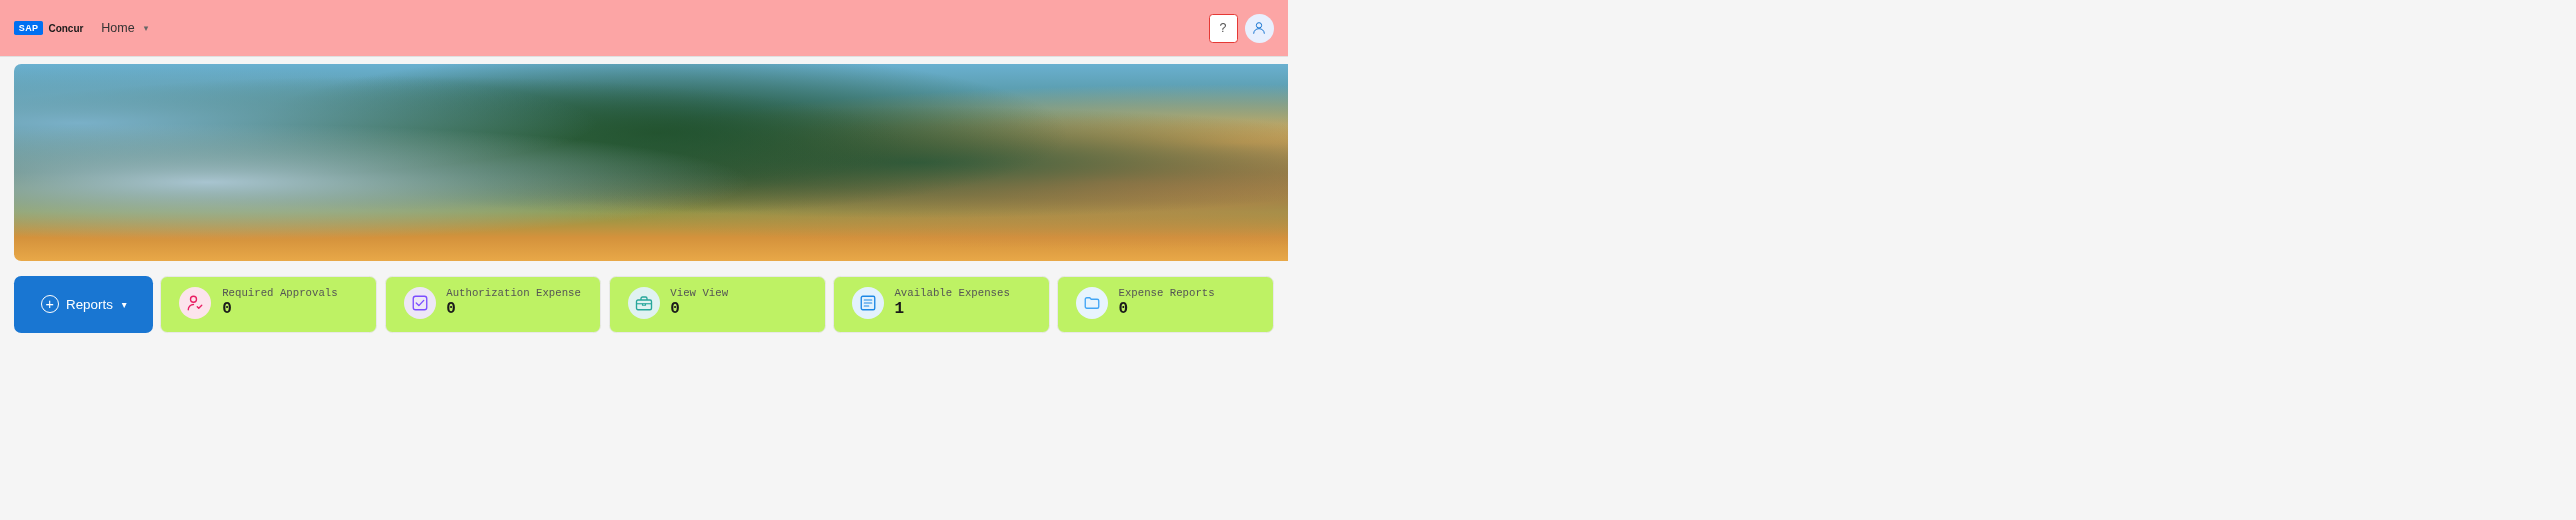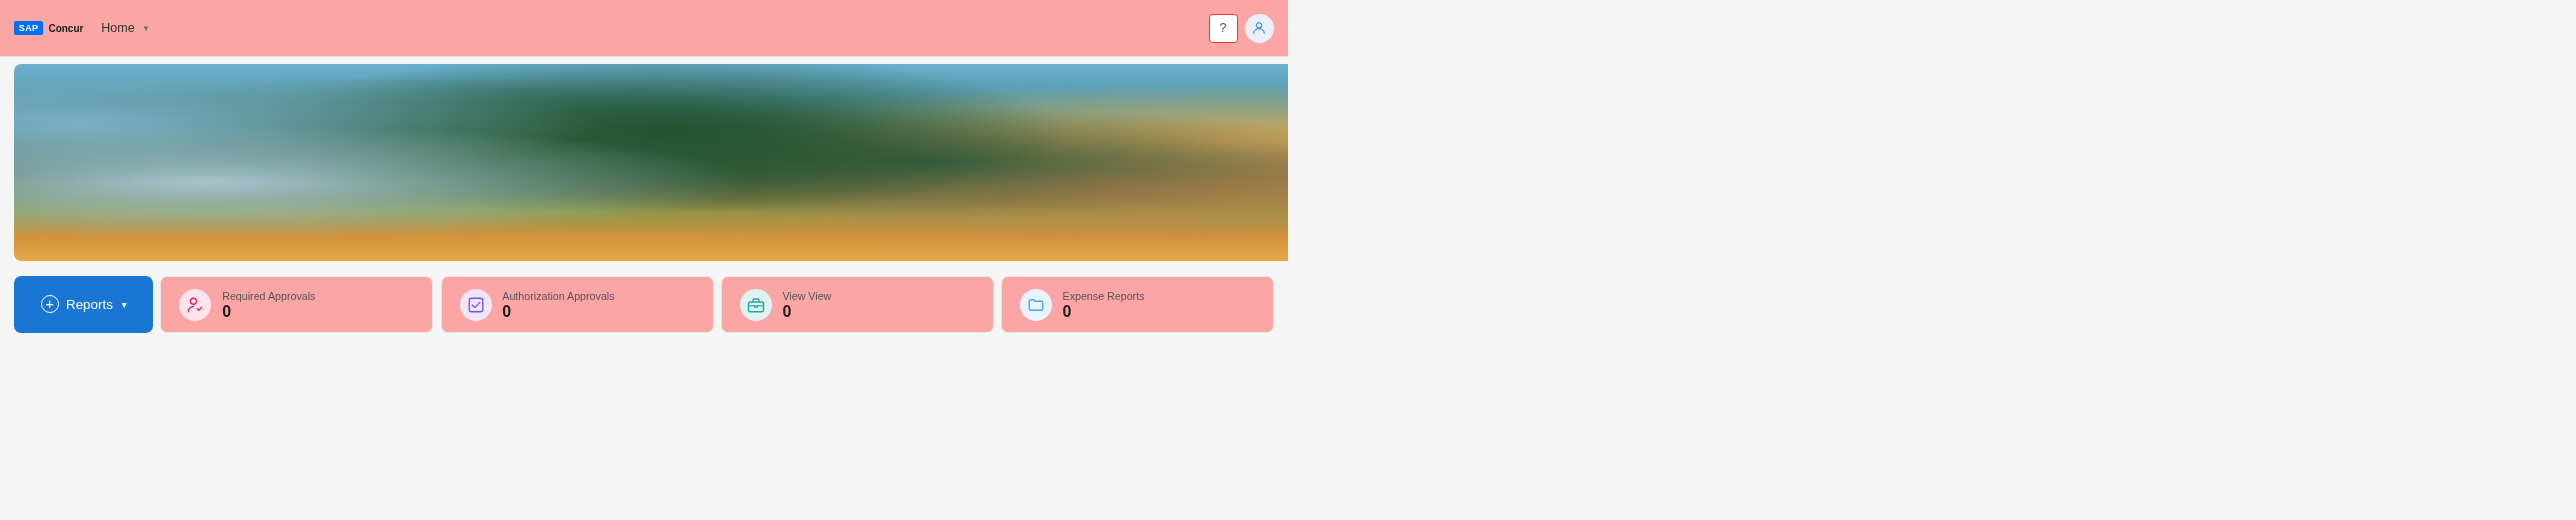--- a/index.html
+++ b/index.html
@@ -159,31 +159,32 @@
       font-size: 14.3px;
       line-height: 1;
     }
     .create-chevron {
       font-size: 9.8px;
       margin-left: 1.8px;
     }
 
     
     .stat-card {
-      background: #fca5a5;
+      background: #bef264;
       border: 0.9px solid #e8e8e8;
       border-radius: 7.2px;
       display: flex;
-      align-items: flex-end;
+      align-items: flex-start;
       gap: 10.7px;
       padding: 10.7px 18px;
       flex: 1;
       min-width: 0;
       cursor: pointer;
       height: 57px;
+      font-family: Liberation Mono, monospace;
     }
 
     .stat-icon {
       width: 32px;
       height: 32px;
       border-radius: 50%;
       display: flex;
       align-items: center;
       justify-content: center;
       flex-shrink: 0;
@@ -270,40 +271,52 @@
   </div>
 
   <div class="stat-card">
     <div class="stat-icon icon-purple">
       <svg width="18" height="18" viewBox="0 0 24 24" fill="none">
         <rect x="3" y="3" width="18" height="18" rx="3" stroke="#7c4dff" stroke-width="1.8"></rect>
         <path d="M7 12l3.5 3.5 6.5-7" stroke="#7c4dff" stroke-width="1.8" stroke-linecap="round" stroke-linejoin="round"></path>
       </svg>
     </div>
     <div class="stat-info">
-      <span class="stat-label">Authorization Approvals</span>
+      <span class="stat-label">Authorization Expense</span>
       <span class="stat-count">0</span>
     </div>
   </div>
 
   <div class="stat-card">
     <div class="stat-icon icon-teal">
       <svg width="18" height="18" viewBox="0 0 24 24" fill="none">
         <rect x="2" y="8" width="20" height="13" rx="2" stroke="#26a69a" stroke-width="1.8"></rect>
         <path d="M8 8V6a2 2 0 012-2h4a2 2 0 012 2v2" stroke="#26a69a" stroke-width="1.8"></path>
         <path d="M2 13h20" stroke="#26a69a" stroke-width="1.5"></path>
         <path d="M10 13v2h4v-2" stroke="#26a69a" stroke-width="1.5"></path>
       </svg>
     </div>
     <div class="stat-info">
       <span class="stat-label">View View</span>
       <span class="stat-count">0</span>
     </div>
   </div>
 
+  <div class="stat-card">
+    <div class="stat-icon icon-blue-light">
+      <svg width="18" height="18" viewBox="0 0 24 24" fill="none">
+        <rect x="3" y="3" width="18" height="18" rx="2" stroke="#1e88e5" stroke-width="1.8"></rect>
+        <path d="M7 8h10M7 12h10M7 16h6" stroke="#1e88e5" stroke-width="1.5" stroke-linecap="round"></path>
+      </svg>
+    </div>
+    <div class="stat-info">
+      <span class="stat-label">Available Expenses</span>
+      <span class="stat-count">1</span>
+    </div>
+  </div>
 
   <div class="stat-card">
     <div class="stat-icon icon-blue2">
       <svg width="18" height="18" viewBox="0 0 24 24" fill="none">
         <path d="M3 7a2 2 0 012-2h4l2 2h8a2 2 0 012 2v8a2 2 0 01-2 2H5a2 2 0 01-2-2V7z" stroke="#42a5f5" stroke-width="1.8"></path>
       </svg>
     </div>
     <div class="stat-info">
       <span class="stat-label">Expense Reports</span>
       <span class="stat-count">0</span>

